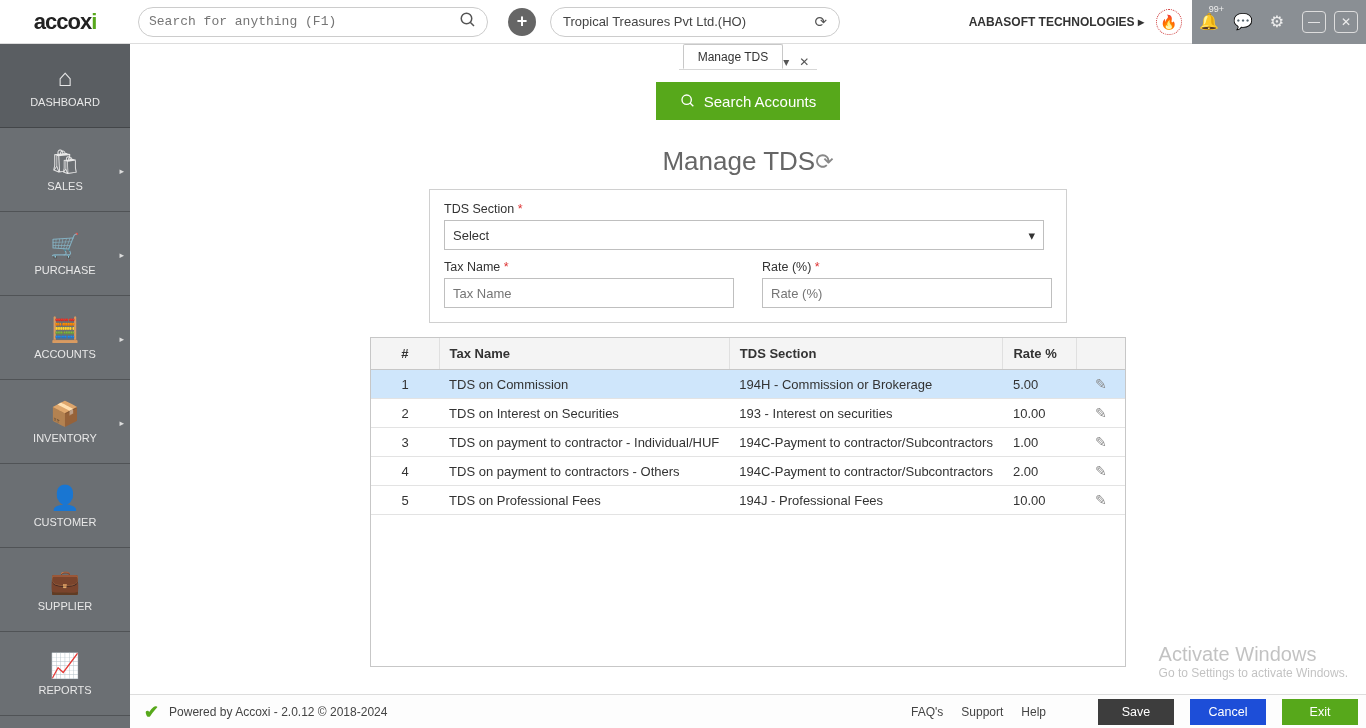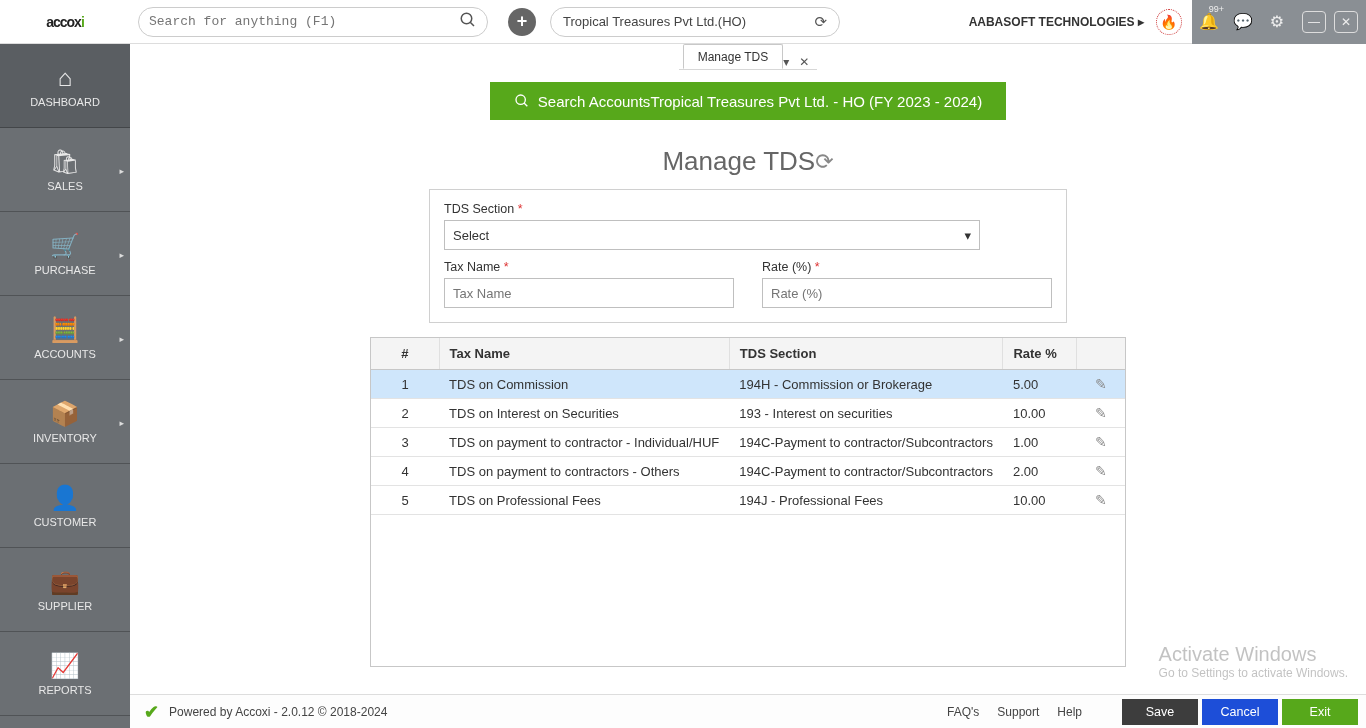--- a/index.html
+++ b/index.html
@@ -5,21 +5,21 @@
   * { box-sizing: border-box; margin: 0; padding: 0; font-family: "Segoe UI", Arial, sans-serif; }
   html, body { width: 1366px; height: 728px; overflow: hidden; background: #fff; color: #333; }
 
   
   .header {
     height: 44px; display: flex; align-items: center; background: #fff;
     border-bottom: 1px solid #ddd;
   }
   .logo {
     width: 130px; height: 44px; display: flex; align-items: center; justify-content: center;
-    font-weight: 800; font-size: 14px; letter-spacing: -1px; color: #222;
+    font-weight: 800; font-size: 22px; letter-spacing: -1px; color: #222;
   }
   .logo b { color: #57a81b; }
   .search-wrap {
     flex: 0 0 350px; margin-left: 8px; height: 30px; display: flex; align-items: center;
     border: 1px solid #ccc; border-radius: 15px; background: #fff; padding: 0 10px;
   }
   .search-wrap input { flex: 1; border: none; outline: none; font-size: 13px; background: transparent; font-family: Liberation Mono, monospace; }
   .search-ic { width: 18px; height: 18px; color: #555; }
   .hdr-gap { width: 12px; }
   .plus-circle {
@@ -95,21 +95,21 @@
   .sync-big { font-size: 22px; color: #888; cursor: pointer; }
 
   .form-card {
     margin: 0 8px; border: 1px solid #d0d0d0; padding: 12px 14px 14px 14px;
   }
   .frow { display: flex; gap: 28px; }
   .fcol { display: flex; flex-direction: column; gap: 4px; }
   .flabel { font-size: 12.5px; color: #333; }
   .req::after { content: " *"; color: #d33; }
   .fselect {
-    width: 536px; height: 30px; border: 1px solid #bfbfbf; font-size: 13px; color: #333;
+    width: 600px; height: 30px; border: 1px solid #bfbfbf; font-size: 13px; color: #333;
     padding: 0 8px; display: flex; align-items: center; justify-content: space-between; background: #fff; cursor: pointer;
   }
   .finput {
     width: 290px; height: 30px; border: 1px solid #bfbfbf; font-size: 13px; color: #333;
     padding: 0 8px; background: #fff; outline: none;
   }
 
   
   .grid {
     margin: 14px 8px 0 8px; border: 1px solid #c7c7c7; height: 330px; overflow: auto; background: #fff;
@@ -133,21 +133,21 @@
     position: absolute; left: 0; right: 0; bottom: 0; height: 34px;
     border-top: 1px solid #ddd; display: flex; align-items: center;
     padding: 0 8px 0 14px; font-size: 12px; color: #444; background: #fdfdfd;
   }
   .footer .flogo { color: #57a81b; font-size: 18px; margin-right: 10px; font-weight: 800; }
   .footer .links { margin-left: auto; display: flex; gap: 18px; align-items: center; }
   .footer .links span { cursor: pointer; }
   .footer .btns { display: flex; margin-left: 18px; }
   .footer .btn {
     height: 26px; min-width: 76px; display: flex; align-items: center; justify-content: center;
-    color: #fff; font-size: 12.5px; cursor: pointer; margin-left: 4px;
+    color: #fff; font-size: 12.5px; cursor: pointer; margin-left: 16px;
   }
   .btn-save { background: #3d3d3d; }
   .btn-cancel { background: #1d4ed8; }
   .btn-exit { background: #57a81b; }
 
   
   .watermark {
     position: absolute; right: 18px; bottom: 48px; color: rgba(120,120,120,0.45);
     text-align: left; pointer-events: none;
   }
@@ -245,21 +245,20 @@
     </div>
 
     <div class="greenbar">
       <div class="left">
         <svg width="16" height="16" viewBox="0 0 24 24" fill="none" stroke="currentColor" stroke-width="2">
             <circle cx="10" cy="10" r="7"></circle>
             <line x1="20" y1="20" x2="15" y2="15"></line>
           </svg>
         <span>Search Accounts</span>
       </div>
-      <div class="right">Tropical Treasures Pvt Ltd. - HO (FY 2023 - 2024)</div>
     </div>
 
     <div class="page-title-row">
       <div class="page-title">Manage TDS</div>
       <div class="sync-big">⟳</div>
     </div>
 
     <div class="form-card">
       <div class="fcol" style="margin-bottom:10px;">
         <span class="flabel req">TDS Section</span>

